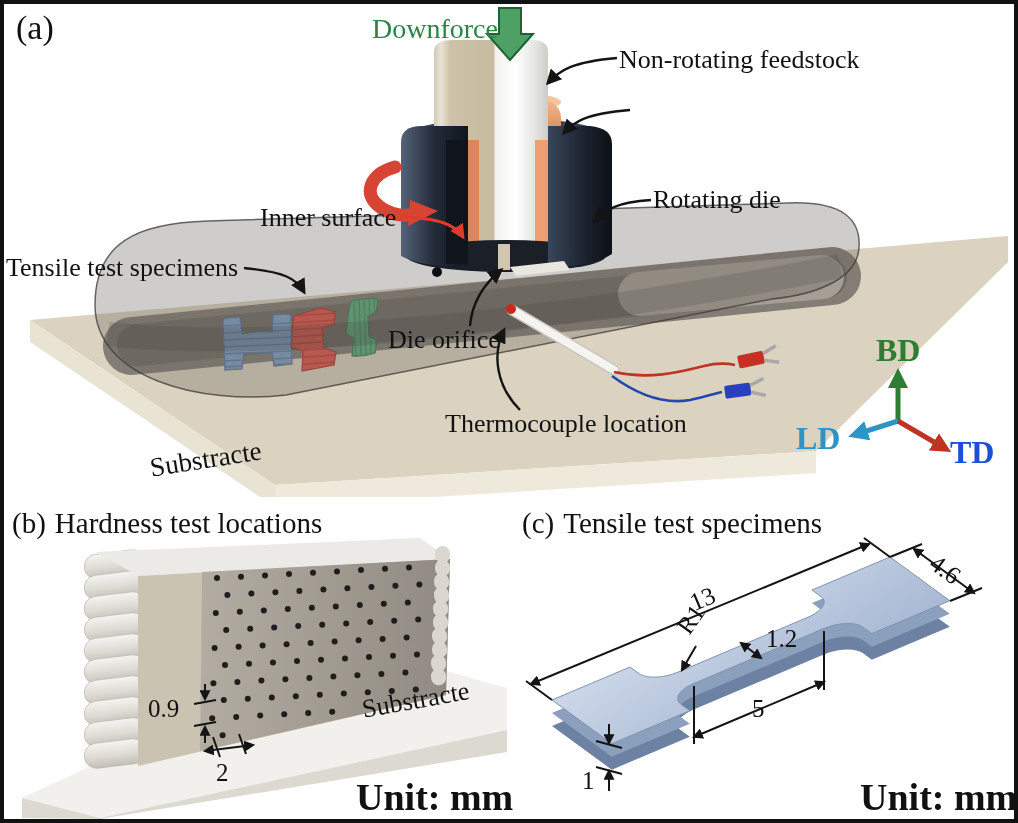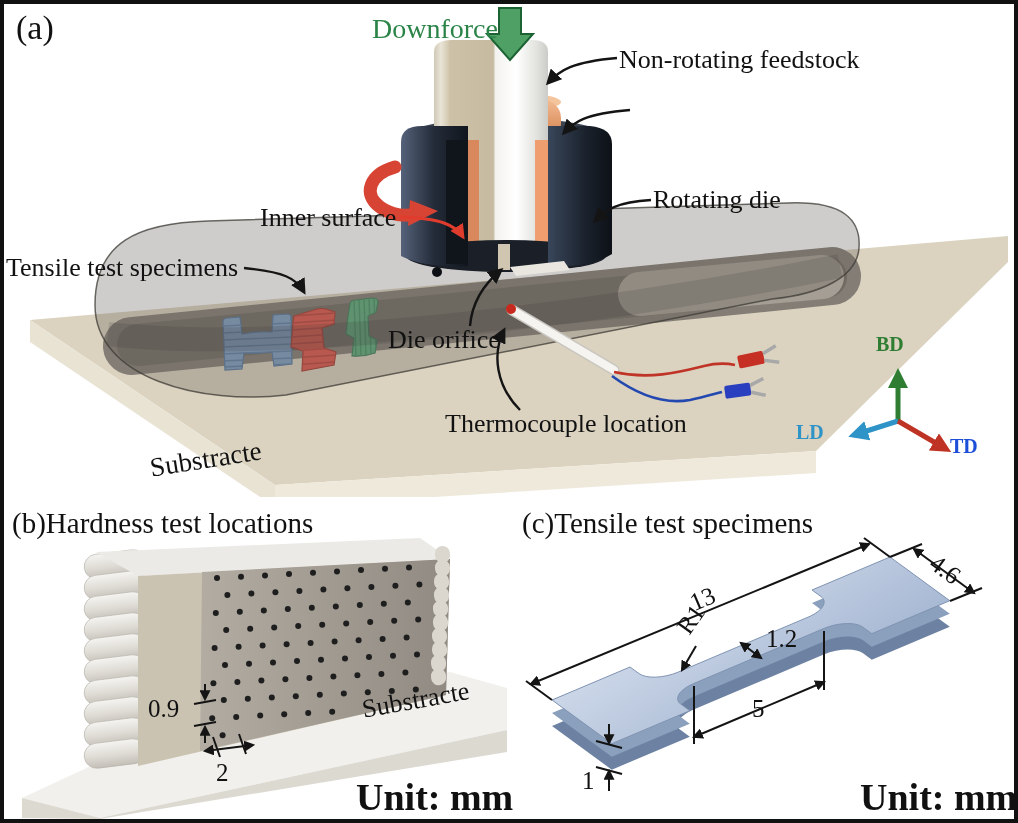--- a/index.html
+++ b/index.html
@@ -5,23 +5,23 @@
   html,body{margin:0;padding:0;background:#888;}
   .figure{position:relative;width:1018px;height:823px;background:#fff;border:4px solid #111;box-sizing:border-box;font-family:"Liberation Serif",serif;color:#111;overflow:hidden;}
   .panel{position:absolute;overflow:hidden;background:#fff;}
   .panel-a{left:0;top:0;width:1010px;height:496px;border-bottom:3px solid #111;}
   .panel-b{left:0;top:496px;width:510px;height:319px;border-right:3px solid #111;}
   .panel-c{left:510px;top:496px;width:500px;height:319px;}
   .scene{position:absolute;left:0;top:0;}
   .lbl{position:absolute;font-size:26px;line-height:1.05;white-space:nowrap;color:#111;}
   .tag{font-size:34px;}
   .paneltitle{font-size:29px;}
-  .paneltitle span + span{}
+  .paneltitle span + span{margin-left:9px;}
   .downforce{font-size:28px;font-weight:normal;color:#2b8447;}
-  .axis{font-size:20px;font-weight:bold;text-align:right;}
+  .axis{font-size:32px;font-weight:bold;text-align:right;}
   .axis-bd{color:#2e7d32;}
   .axis-ld{color:#2e93c6;}
   .axis-td{color:#1d4ed8;}
   .dim{font-size:25px;}
   .unit{font-size:38px;font-weight:bold;}
   .rot{transform-origin:left top;}
 </style>
 </head>
 <body>
 

